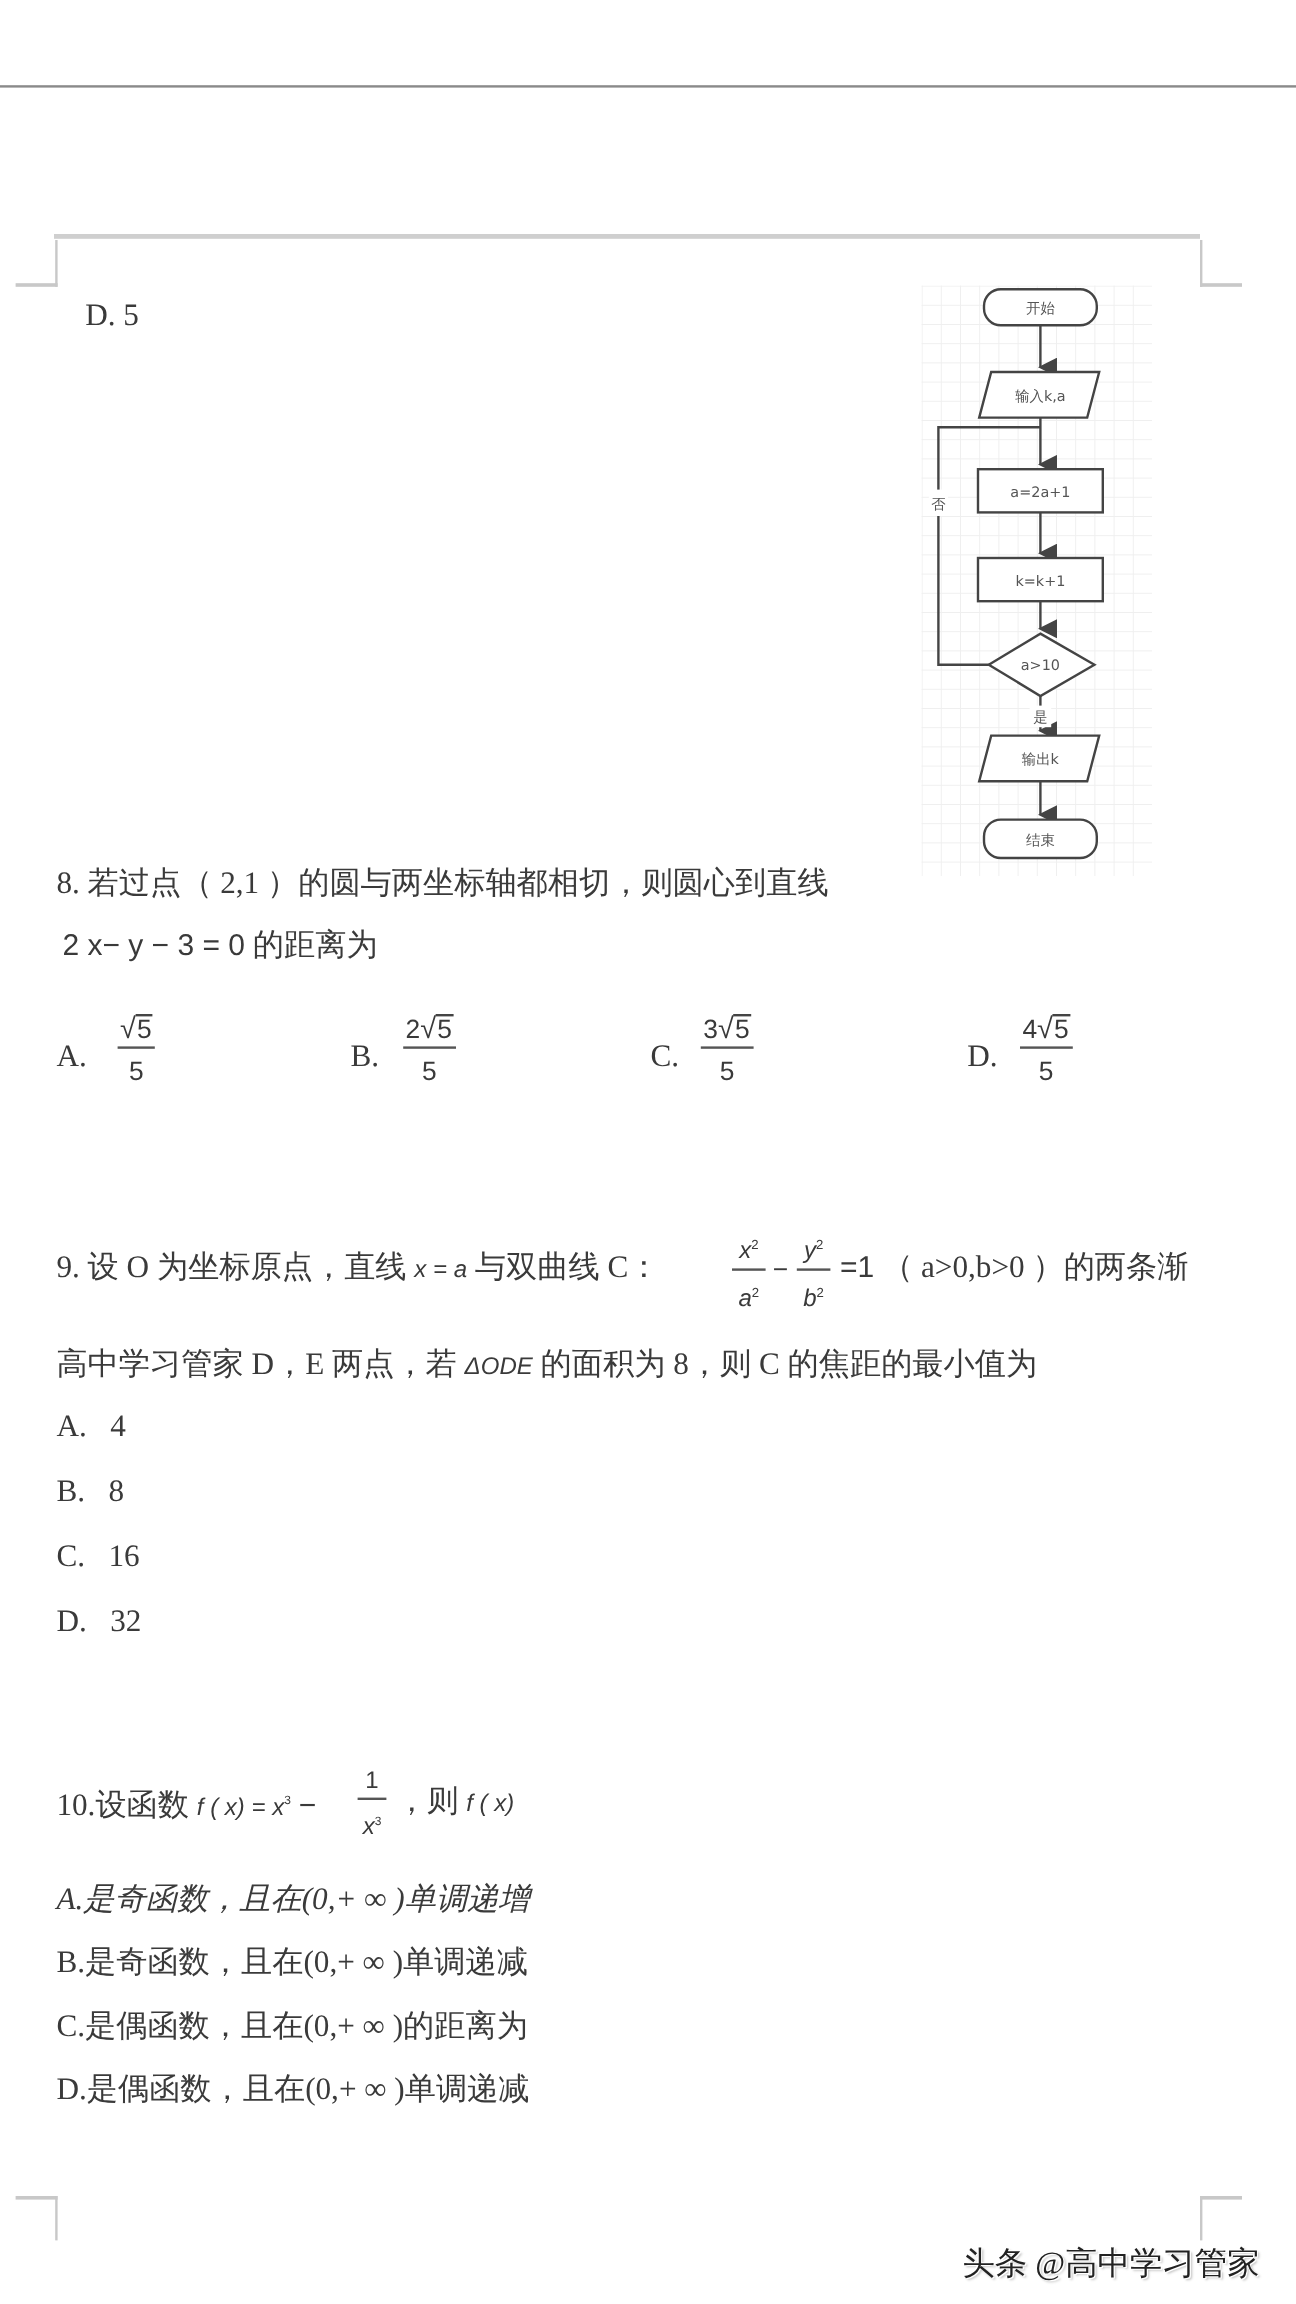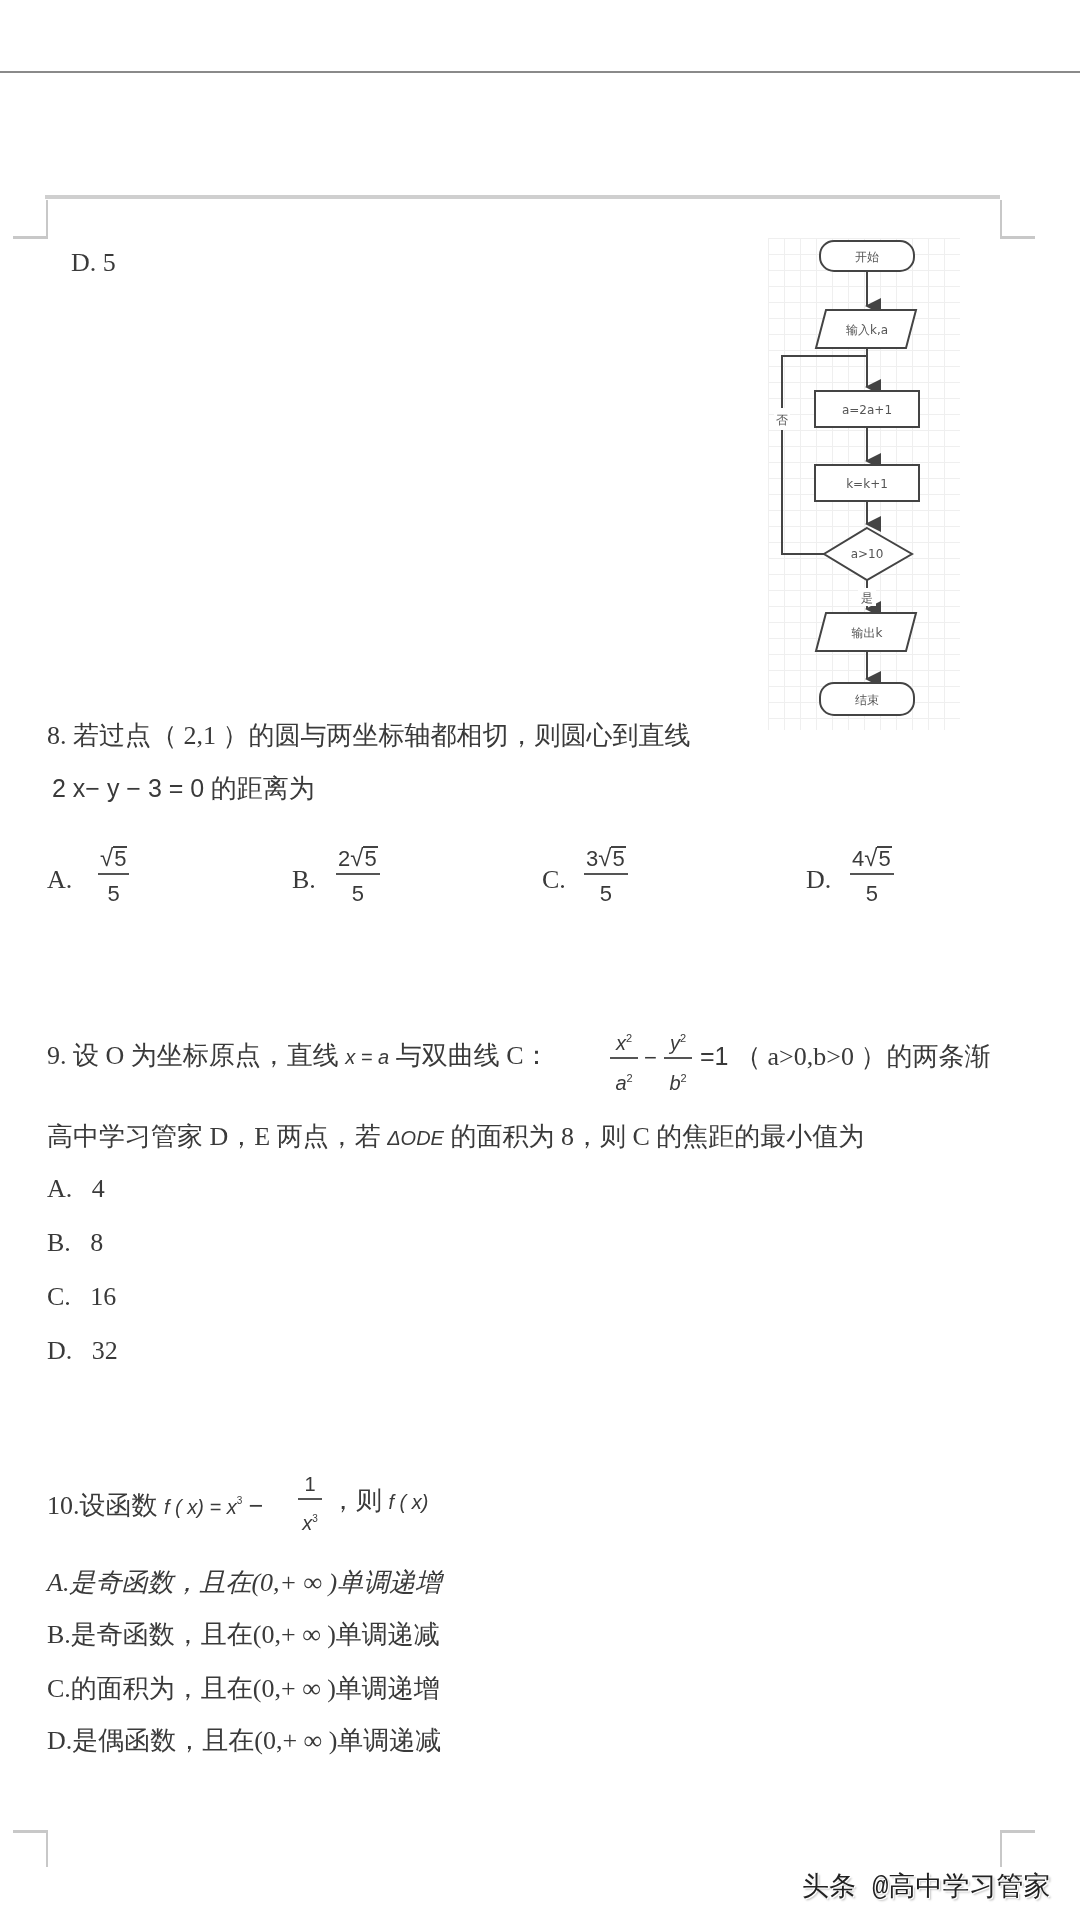--- a/index.html
+++ b/index.html
@@ -31,21 +31,21 @@
     .radical { font-size: 24px; }
 
     .flow-bg {
       position: absolute; left: 768px; top: 238px; width: 192px; height: 492px;
       background-color: #ffffff;
       background-image:
         linear-gradient(to right, #efefef 1px, transparent 1px),
         linear-gradient(to bottom, #efefef 1px, transparent 1px);
       background-size: 16px 16px;
     }
-    .watermark { position: absolute; left: 802px; top: 1868px; font-family: Liberation Mono, monospace;
+    .watermark { position: absolute; left: 802px; top: 1868px; font-family: Liberation Serif, serif;
                  font-size: 27px; color: #222; text-shadow: 1px 1px 0 #fff, -1px -1px 0 #fff, 2px 2px 2px rgba(0,0,0,0.25); }
   </style>
 </head>
 <body>
 
 <div class="hline top-rule"></div>
 <div class="hline header-rule"></div>
 <div class="corner c-tl"></div>
 <div class="corner c-tr"></div>
 <div class="corner c-bl"></div>
@@ -172,17 +172,17 @@
   <div class="den"><span class="mathi">x</span><sup style="font-size:10px;">3</sup></div>
 </div>
 <div class="text" style="left:330px; top:1485px;">
   <span>，则</span>
   <span class="mathi">f ( x)</span>
 </div>
 
 <div>
   <div class="text" style="left:47px; top:1567px;font-style:italic;">A.是奇函数，且在(0,+ ∞ )单调递增</div>
   <div class="text" style="left:47px; top:1619px;">B.是奇函数，且在(0,+ ∞ )单调递减</div>
-  <div class="text" style="left:47px; top:1673px;">C.的面积为，且在(0,+ ∞ )单调递增</div>
+  <div class="text" style="left:47px; top:1673px;">C.是偶函数，且在(0,+ ∞ )的距离为</div>
   <div class="text" style="left:47px; top:1725px;">D.是偶函数，且在(0,+ ∞ )单调递减</div>
 </div>
 
 <div class="watermark">头条 @高中学习管家</div>
 
 </body></html>

